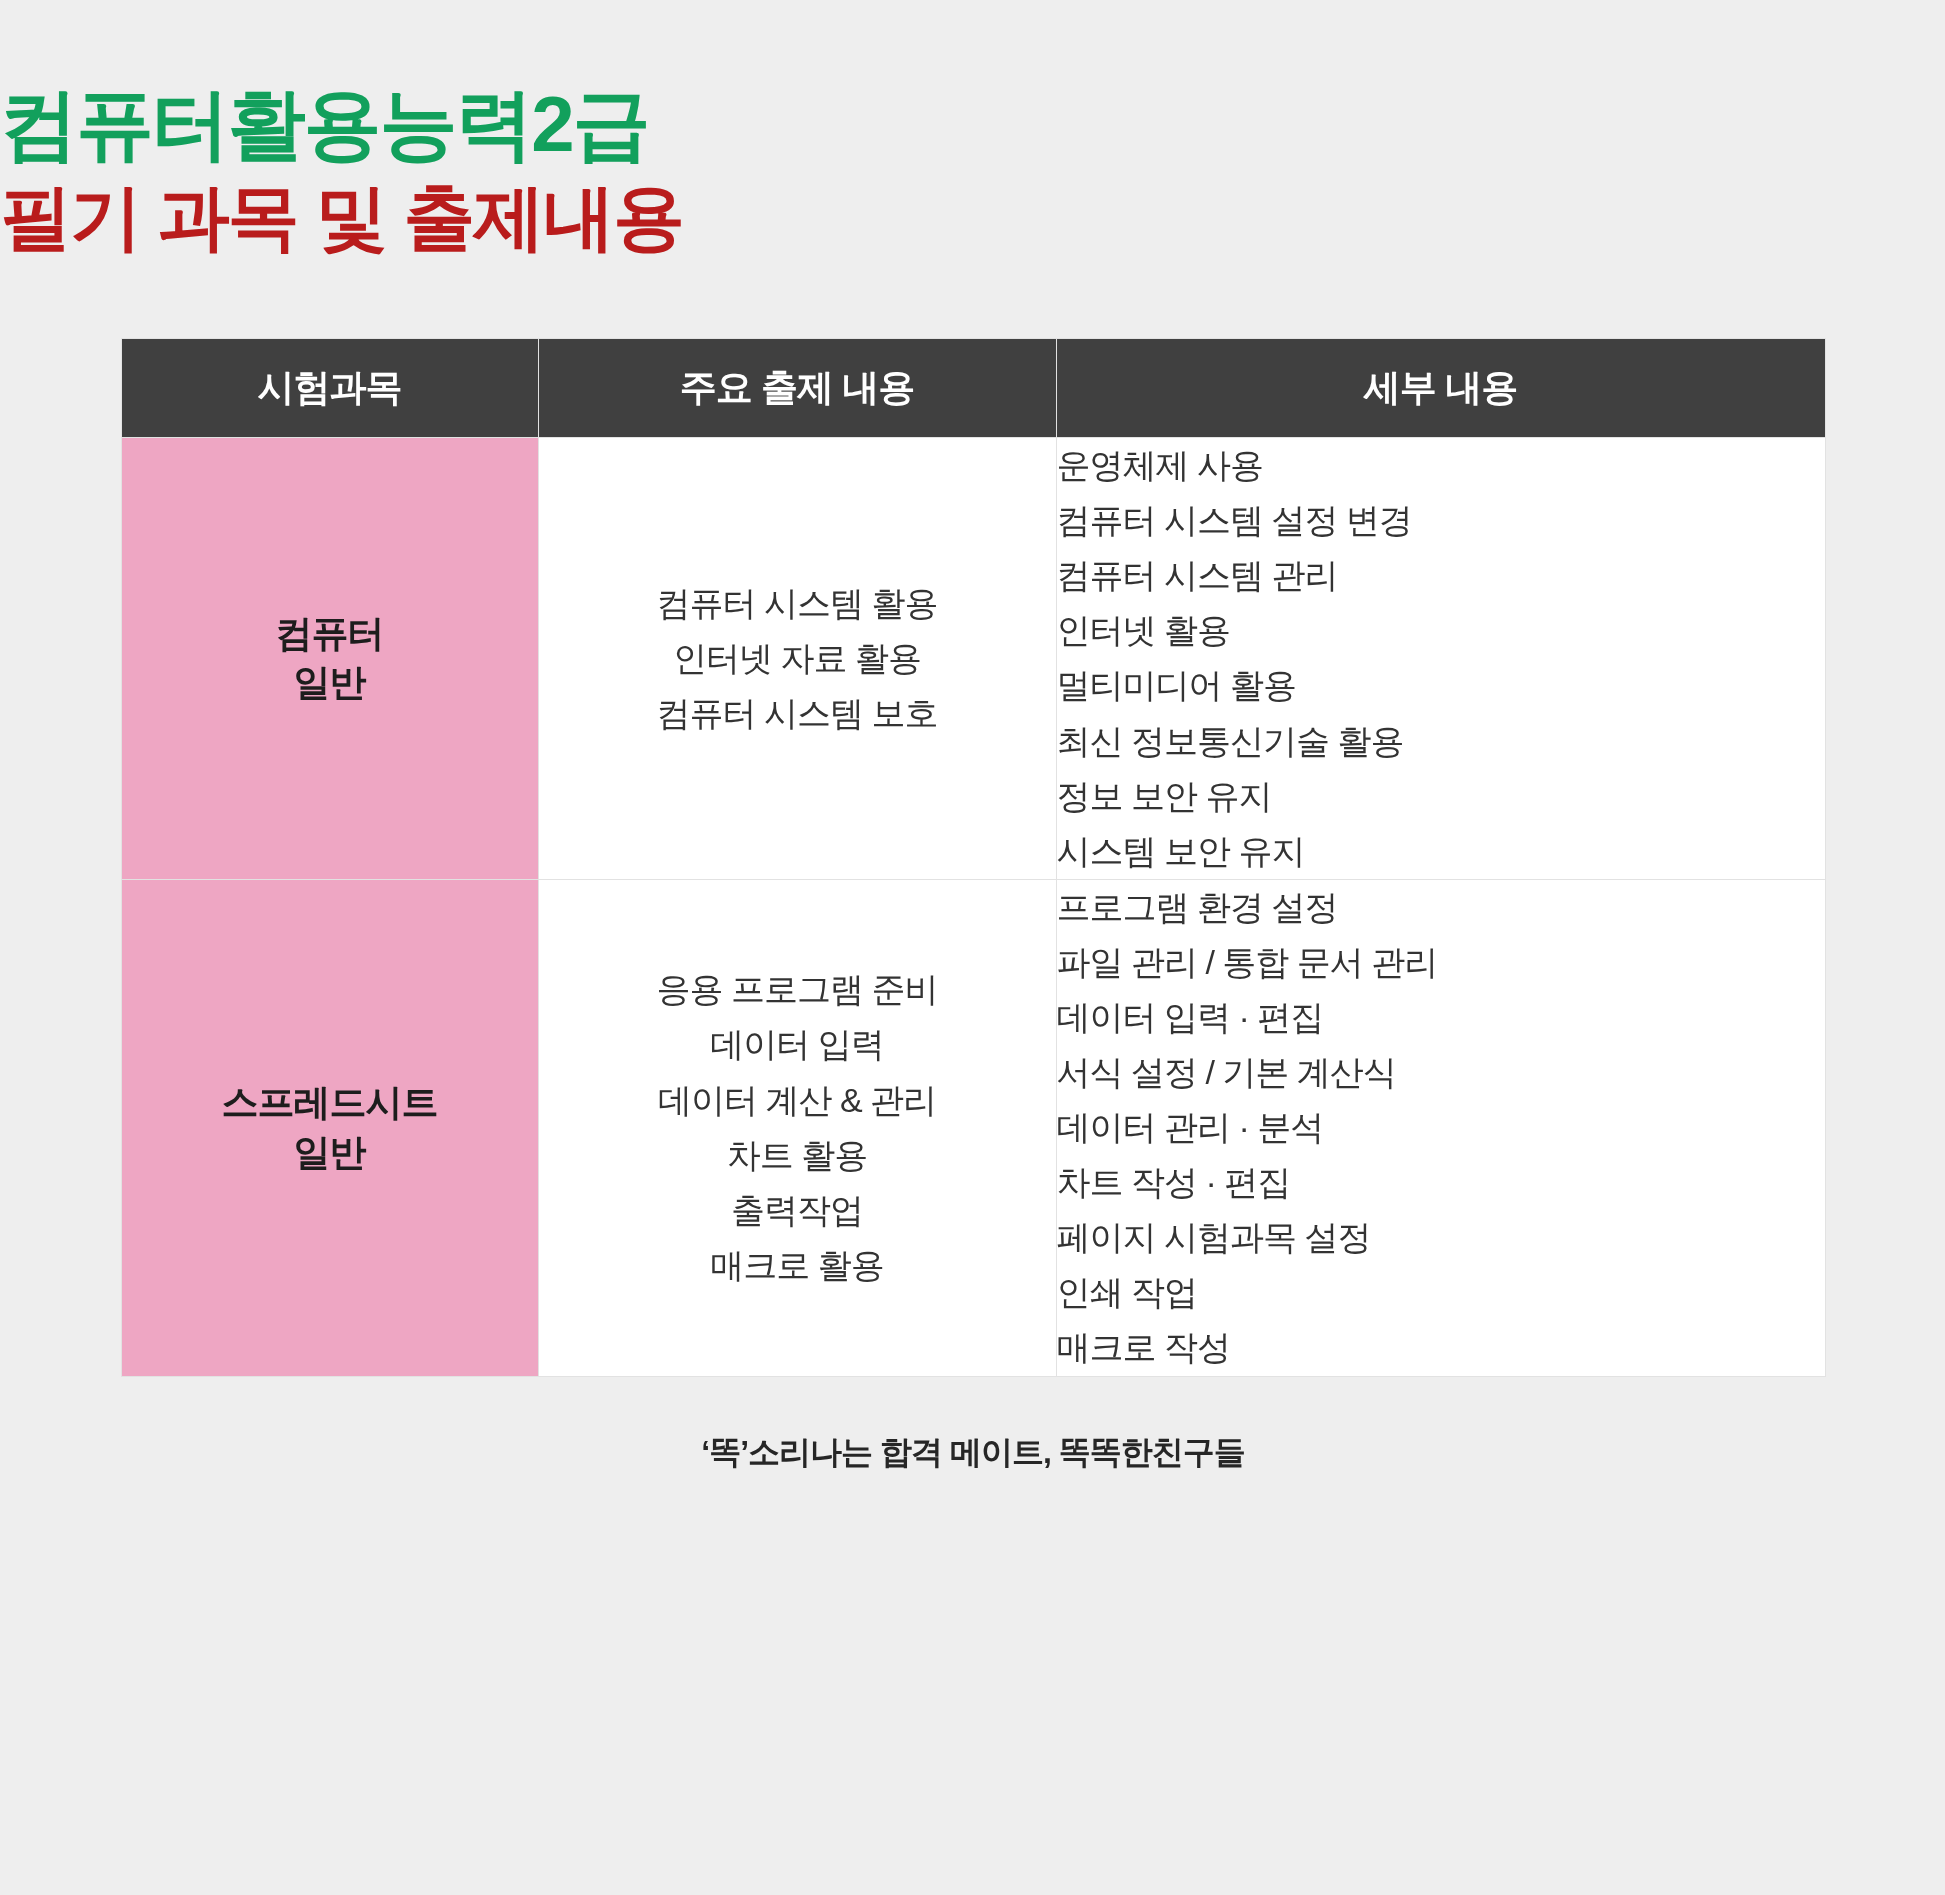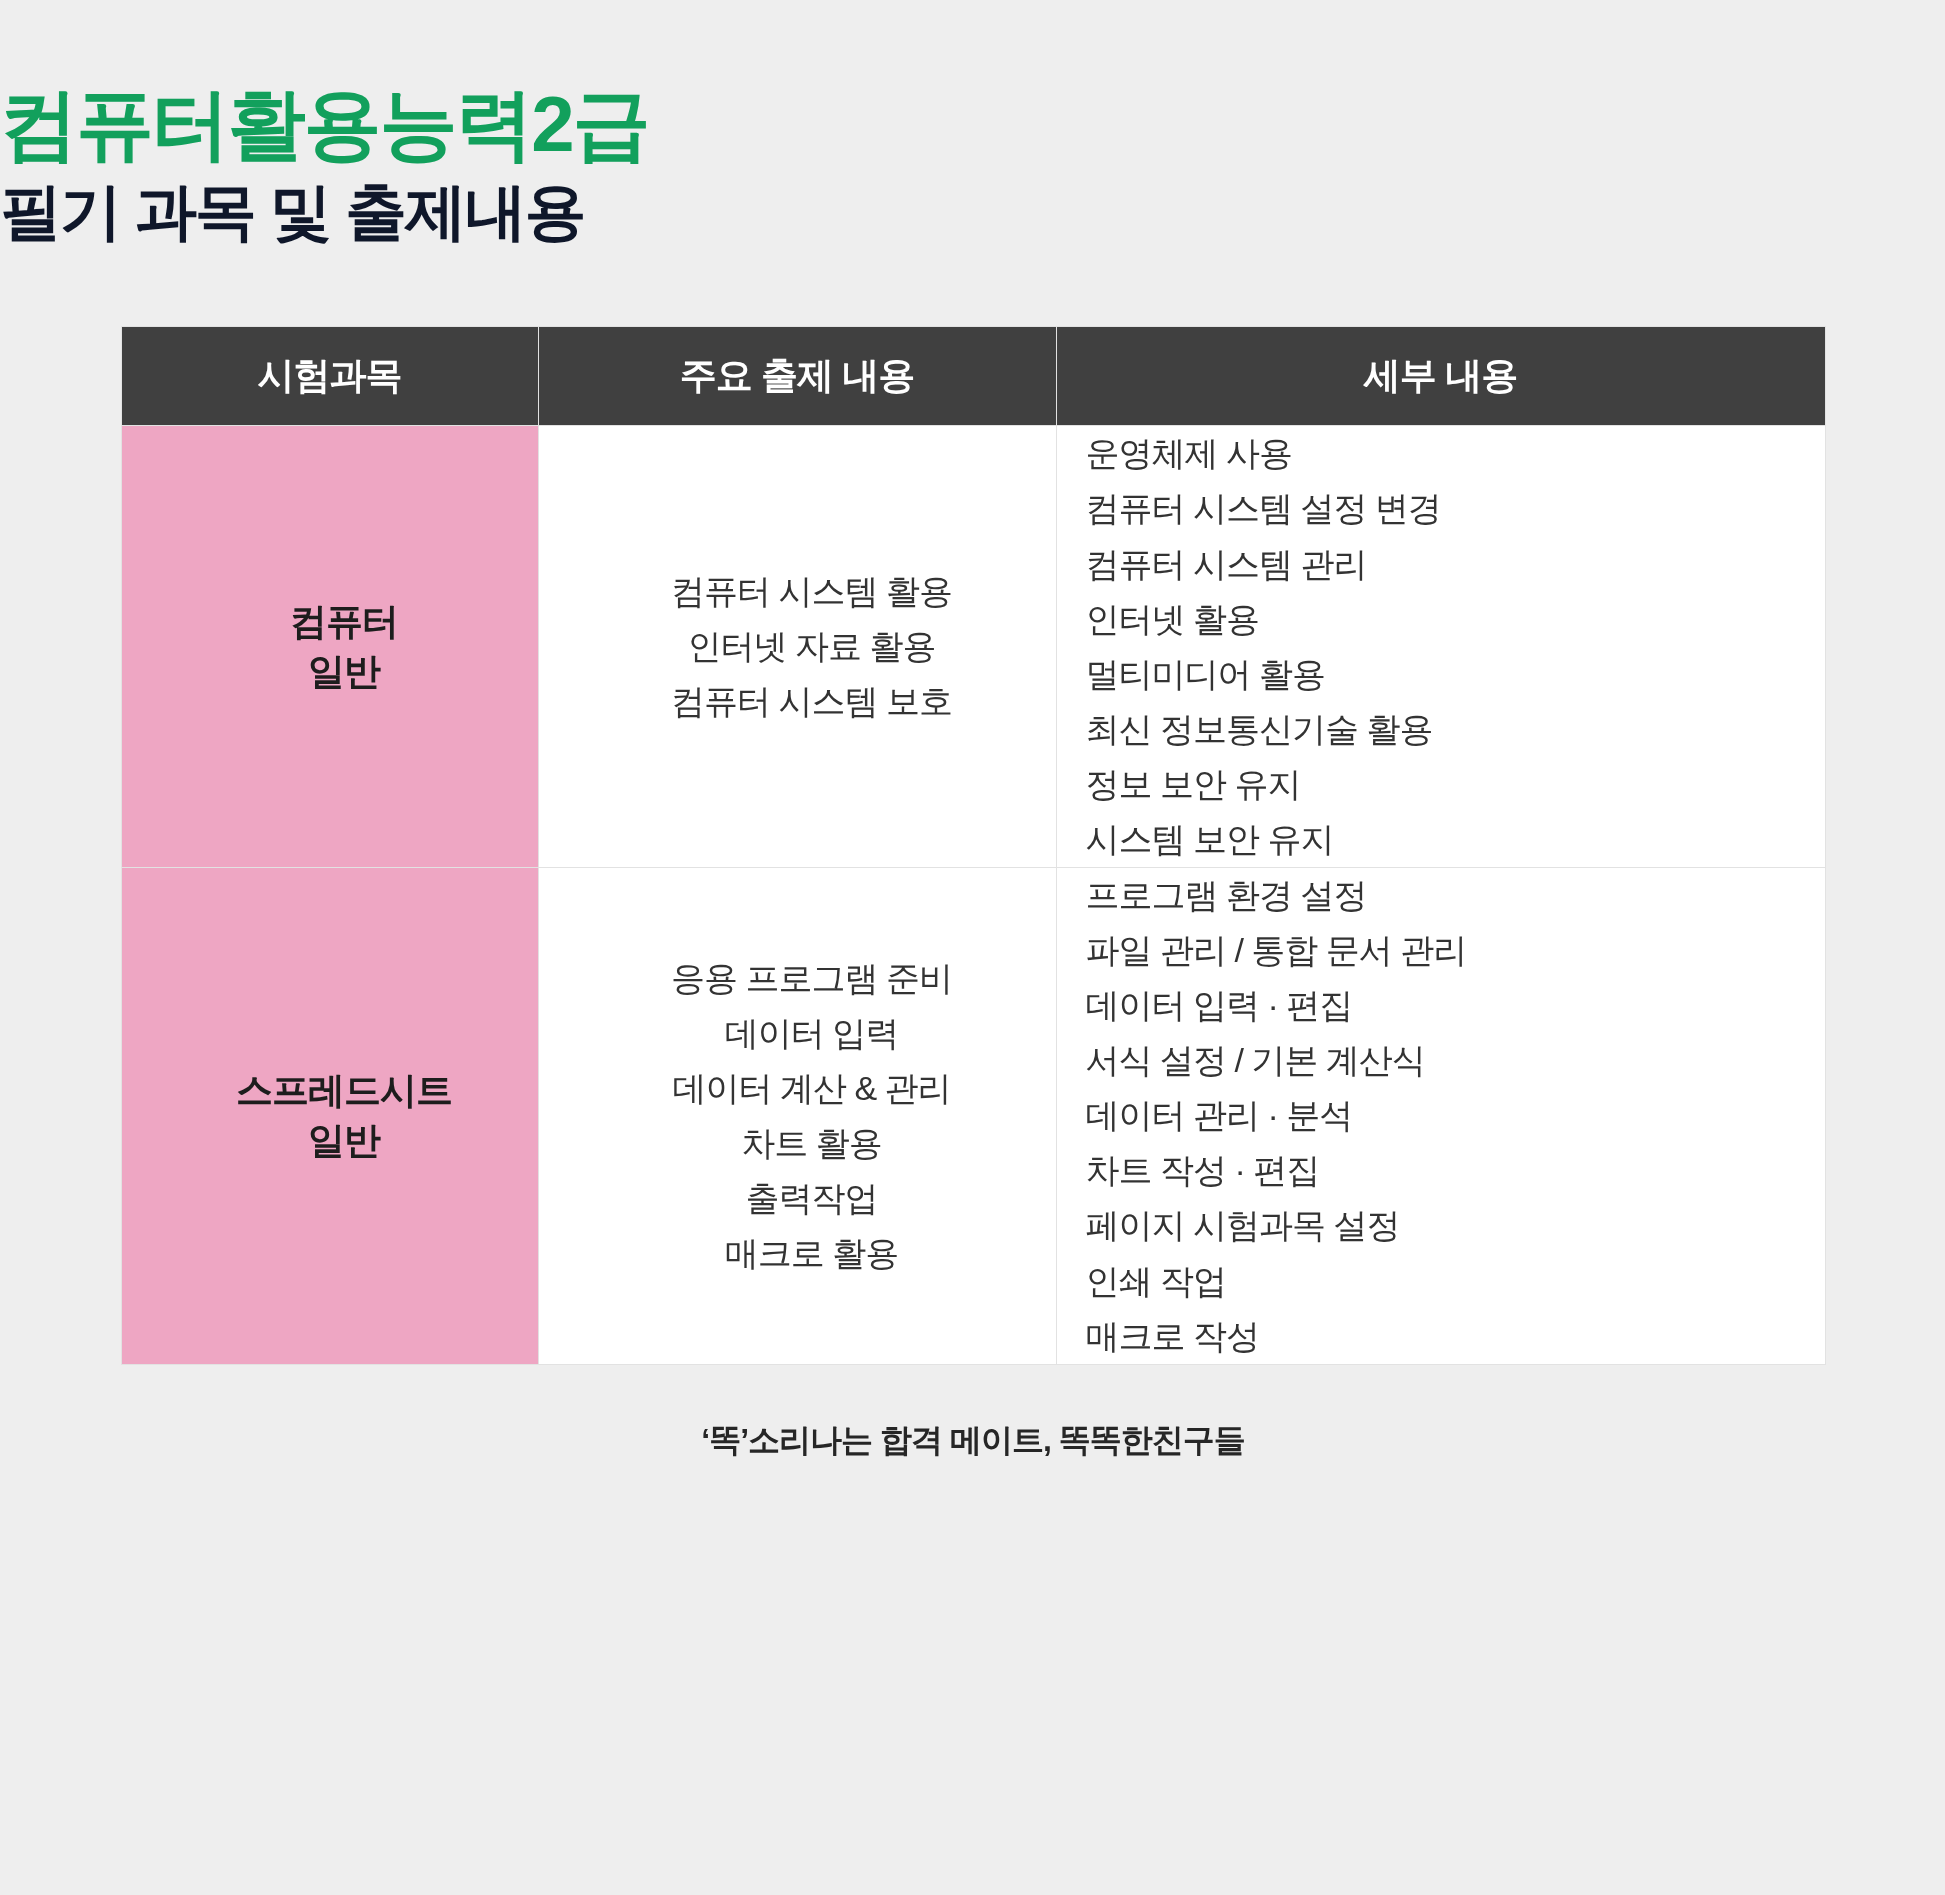--- a/index.html
+++ b/index.html
@@ -29,23 +29,23 @@
     width: 100%;
   }
   .title-line1 {
     font-size: 78px;
     font-weight: bold;
     color: #12a05c;
     letter-spacing: -2.1px;
     line-height: 1.18;
   }
   .title-line2 {
-    font-size: 62px;
-    font-weight: bold;
-    color: #0f172a;
+    font-size: 72px;
+    font-weight: bold;
+    color: #b91c1c;
     letter-spacing: -2.1px;
     line-height: 1.18;
     margin-top: 5.2px;
   }
   
   .table-wrap {
     margin-top: 78px;
     width: 1705px;
   }
   table.subject-table {
@@ -97,21 +97,20 @@
   td.topics-cell {
     text-align: center;
     padding: 31px 21px;
   }
   td.details-cell {
     text-align: left;
     padding: 31px 31px 31px 78px;
   }
   .cell-lines > div {
     white-space: nowrap;
-    padding-left: 29px;
   }
   
   .footer {
     margin-top: 54px;
     font-size: 32px;
     font-weight: bold;
     color: #262626;
     letter-spacing: -1px;
     text-align: center;
   }

